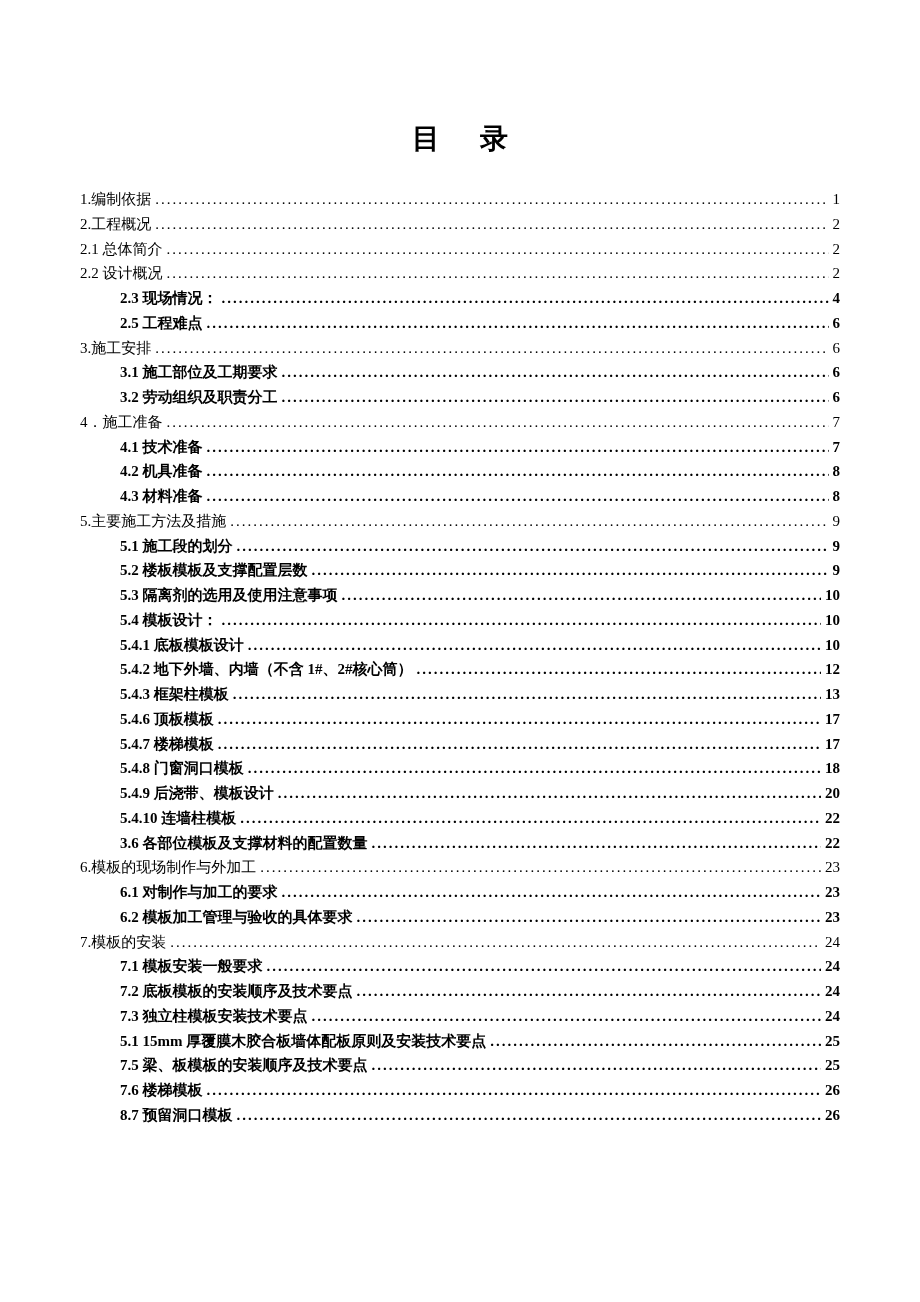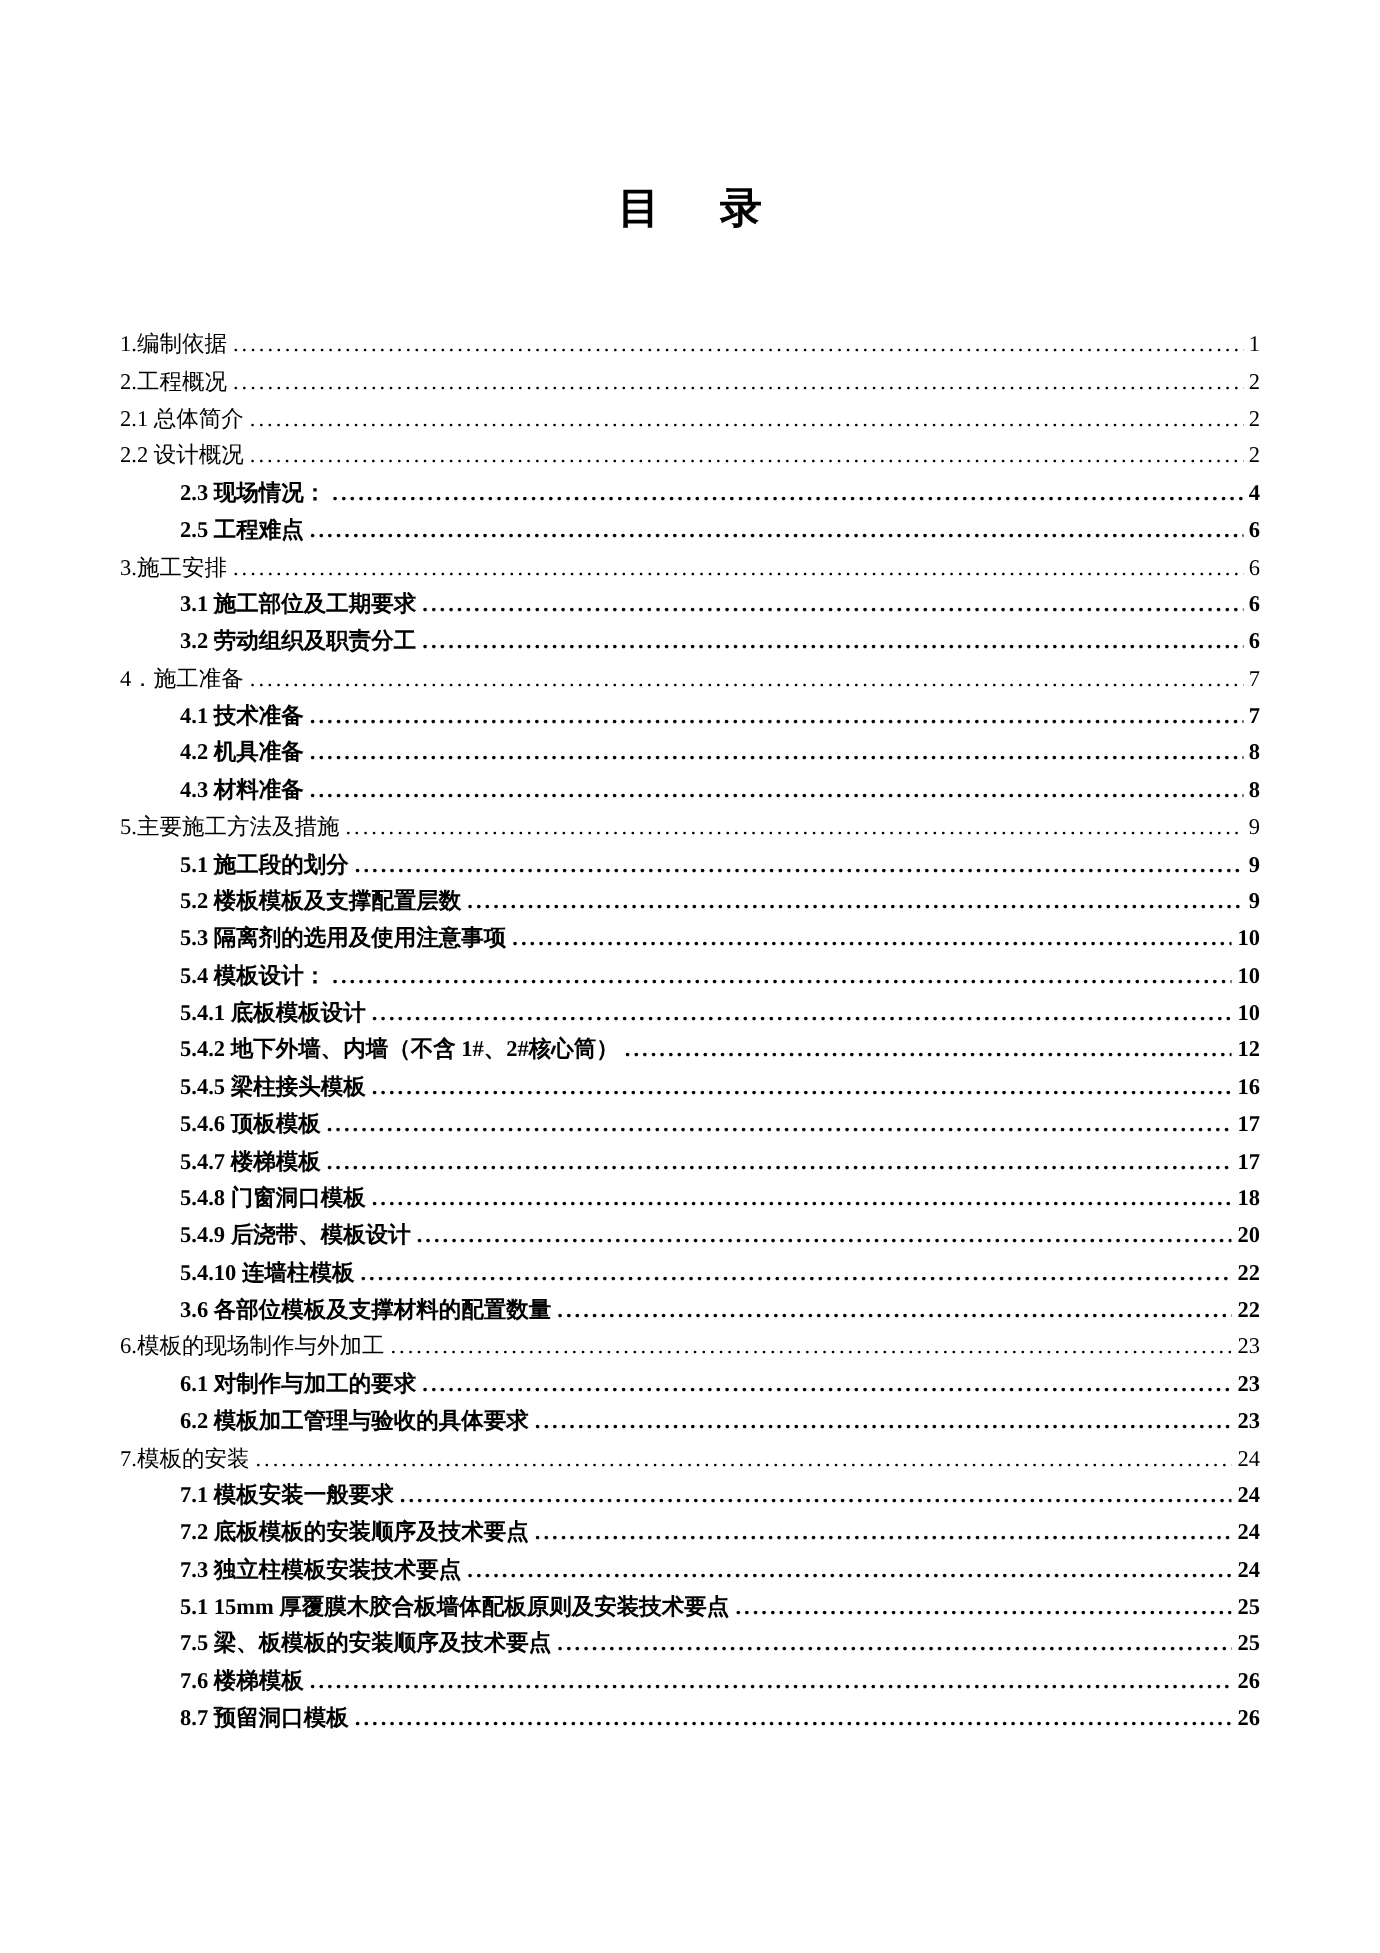--- a/index.html
+++ b/index.html
@@ -13,21 +13,21 @@
       margin: 0 auto;
       padding: 120px 80px 80px 80px;
       font-family: "SimSun", "宋体", serif;
       color: #000000;
     }
     .title {
       text-align: center;
       font-size: 28px;
       font-weight: bold;
       letter-spacing: 40px;
-      margin-bottom: 60px;
+      margin-bottom: 29px;
       padding-left: 40px;
     }
     .toc-entry {
       display: flex;
       align-items: baseline;
       font-size: 15px;
       line-height: 1.65;
       white-space: nowrap;
     }
     .toc-entry.level-0 {
@@ -156,23 +156,23 @@
       <span class="toc-label">5.4.1 底板模板设计</span>
       <span class="toc-dots"></span>
       <span class="toc-page">10</span>
     </div>
     <div class="toc-entry level-1">
       <span class="toc-label">5.4.2 地下外墙、内墙（不含 1#、2#核心筒）</span>
       <span class="toc-dots"></span>
       <span class="toc-page">12</span>
     </div>
     <div class="toc-entry level-1">
-      <span class="toc-label">5.4.5 梁柱接头模板</span>
-      <span class="toc-dots"></span>
-      <span class="toc-page">16</span>
+      <span class="toc-label">5.4.3 框架柱模板</span>
+      <span class="toc-dots"></span>
+      <span class="toc-page">13</span>
     </div>
     <div class="toc-entry level-1">
       <span class="toc-label">5.4.6 顶板模板</span>
       <span class="toc-dots"></span>
       <span class="toc-page">17</span>
     </div>
     <div class="toc-entry level-1">
       <span class="toc-label">5.4.7 楼梯模板</span>
       <span class="toc-dots"></span>
       <span class="toc-page">17</span>

